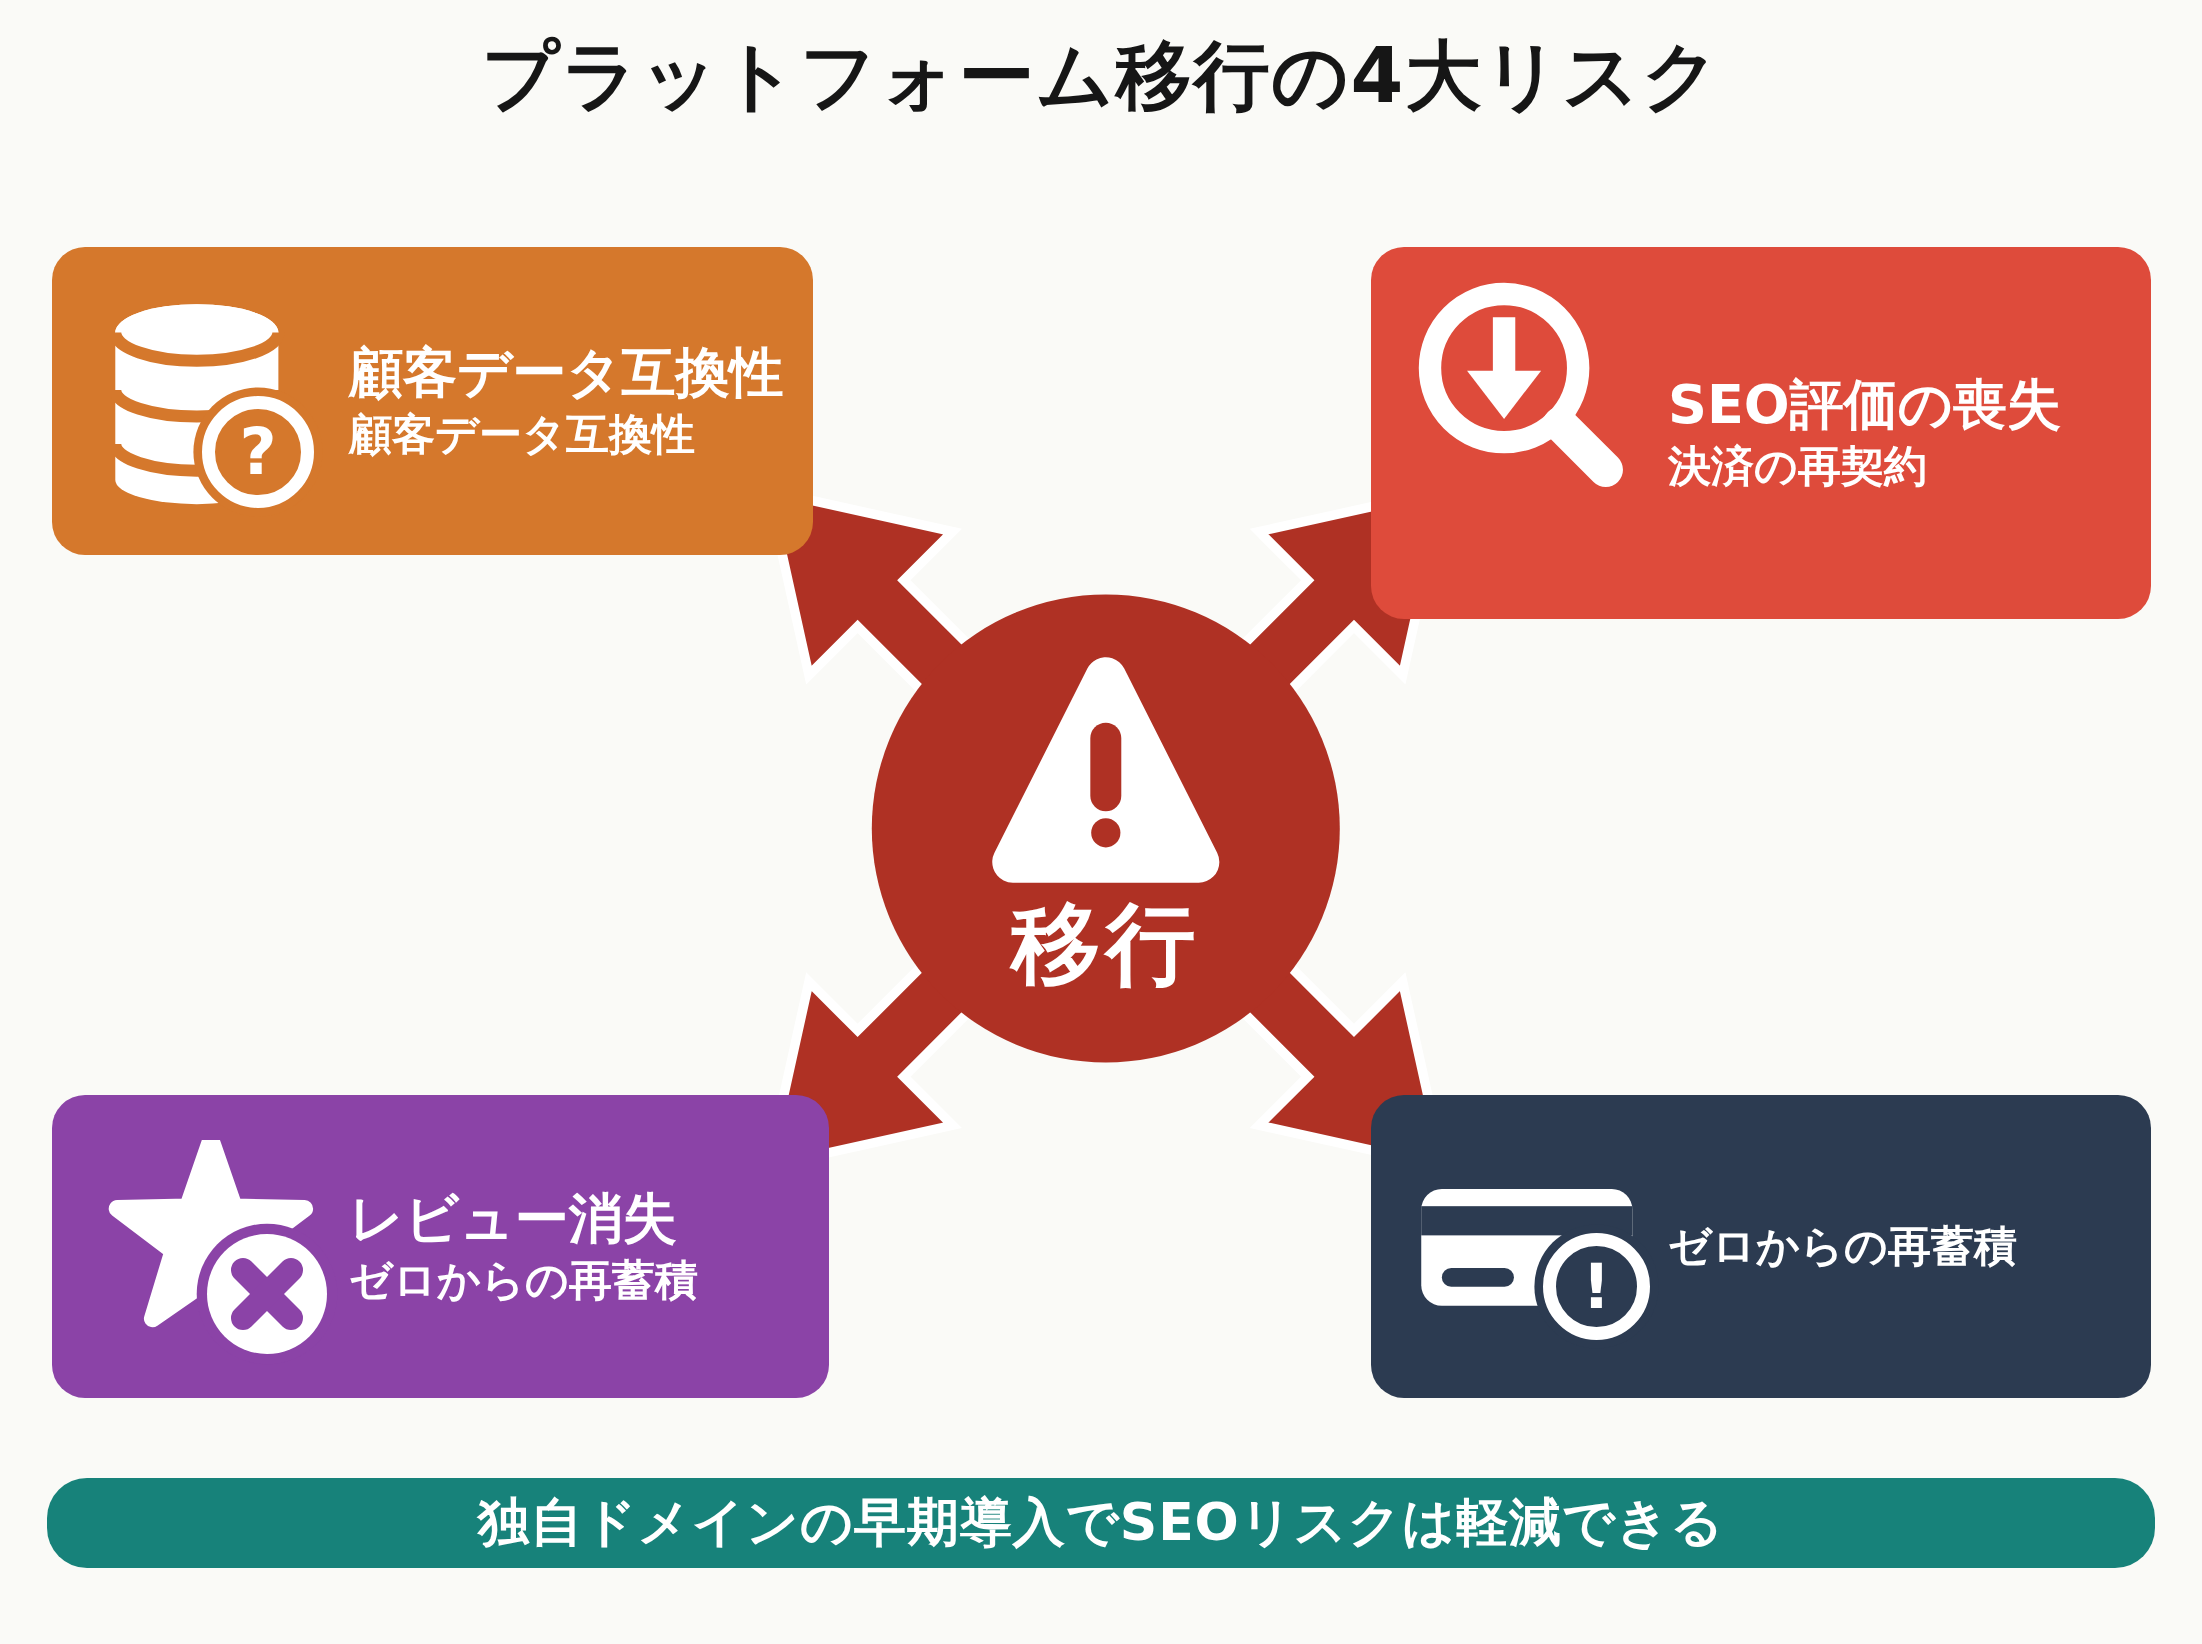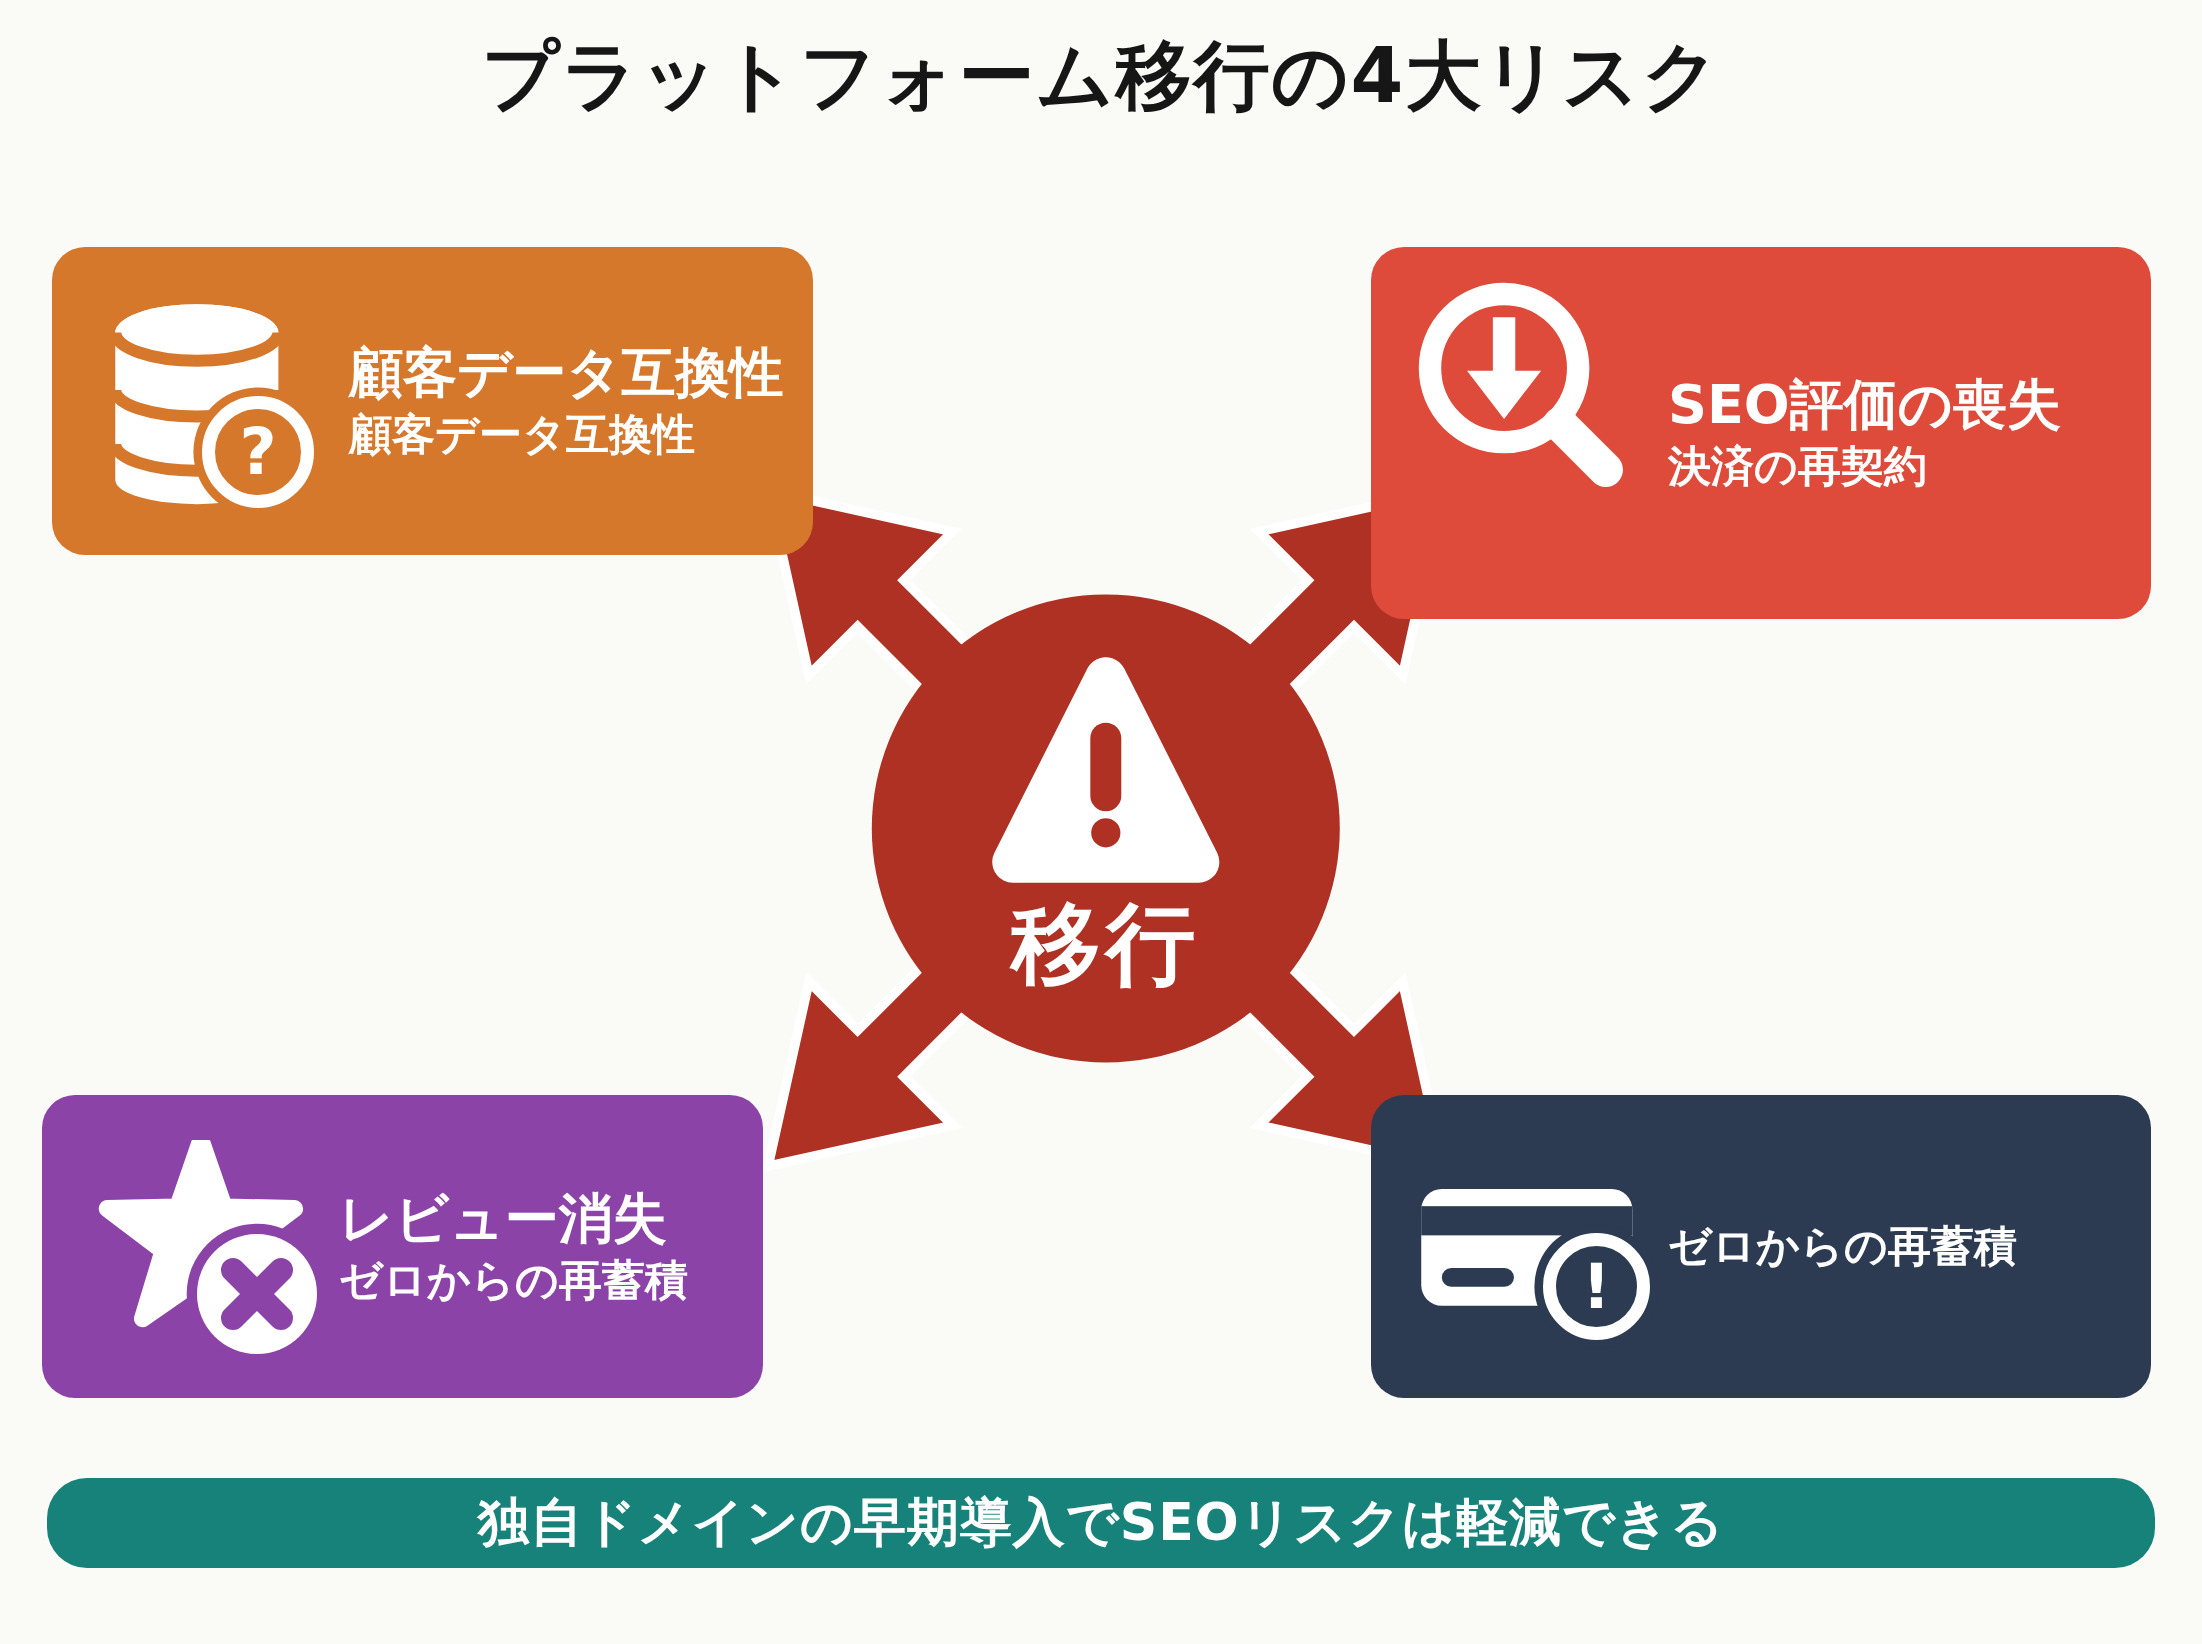--- a/index.html
+++ b/index.html
@@ -14,21 +14,21 @@
     text-align:center;font-size:76px;font-weight:800;letter-spacing:1.7px;
     color:var(--title-text,#161616);
   }
   
   .card{
     position:absolute;border-radius:33px;display:flex;align-items:center;
     color:var(--text-white,#fff);
   }
   .card-tl{left:52px;top:247px;width:761px;height:308px;background:var(--card-orange,#D5782C);}
   .card-tr{left:1371px;top:247px;width:780px;height:372px;background:var(--card-red,#DE4B3B);}
-  .card-bl{left:42px;top:1095px;width:721px;height:303px;background:var(--card-purple,#8B43A7);}
+  .card-bl{left:52px;top:1095px;width:777px;height:303px;background:var(--card-purple,#8B43A7);}
   .card-br{left:1371px;top:1095px;width:780px;height:303px;background:var(--card-navy,#2C3B51);}
   .icon-wrap{position:absolute;}
   .card-tl .icon-wrap{left:59px;top:57px;width:206px;height:206px;}
   .card-tr .icon-wrap{left:34px;top:21.5px;width:224px;height:224px;}
   .card-bl .icon-wrap{left:47px;top:45px;width:241px;height:225px;}
   .card-br .icon-wrap{left:43px;top:82px;width:284px;height:206px;}
   .texts{
     position:absolute;left:297px;top:0;height:100%;
     display:flex;flex-direction:column;justify-content:center;gap:13px;
   }

